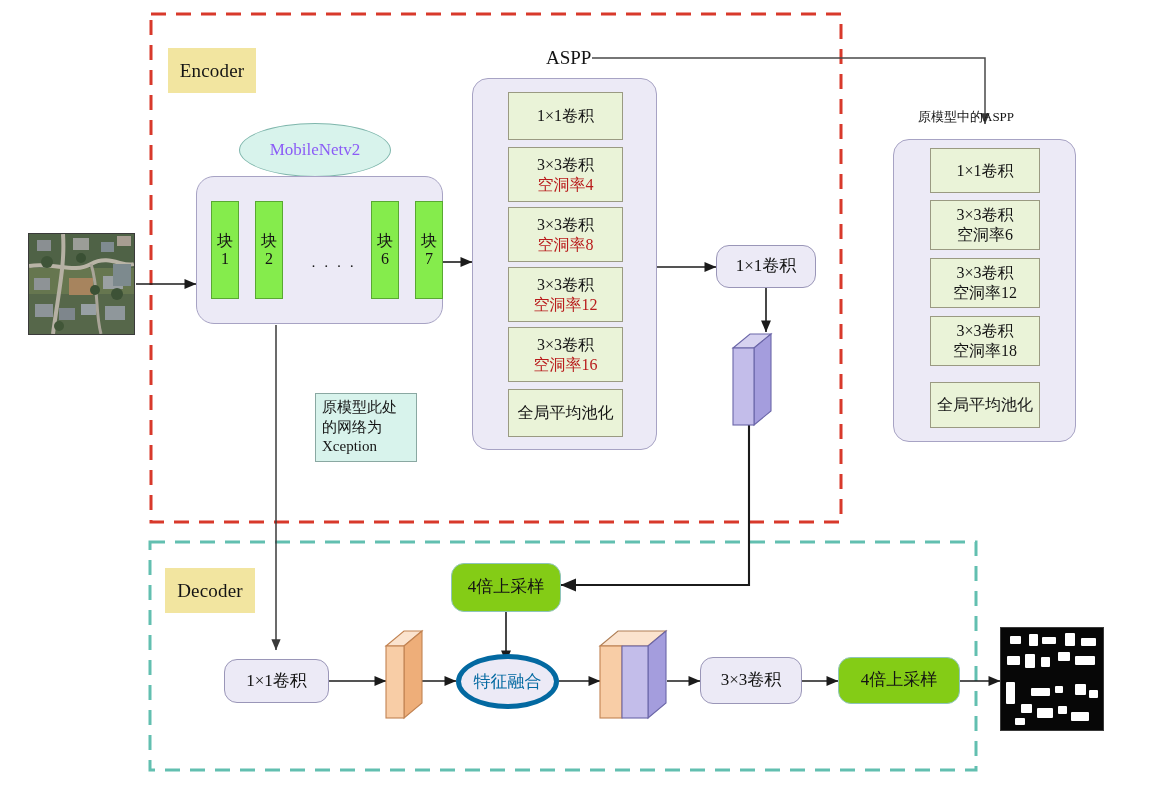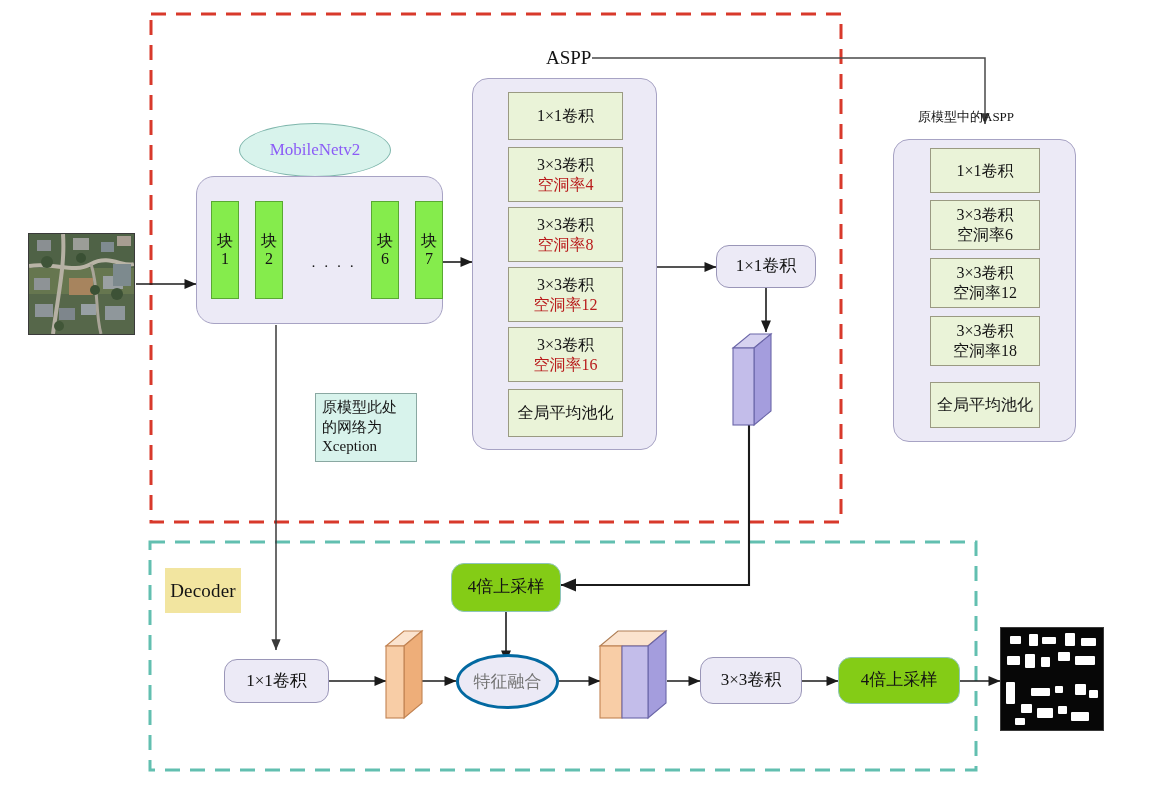--- a/index.html
+++ b/index.html
@@ -54,23 +54,23 @@
     font-size:16px;line-height:1.15;color:#141414;
   }
   .mobile-ell{
     position:absolute;box-sizing:border-box;
     background:#d8f3ec;border:1px solid #7fb6ac;border-radius:50%;
     display:flex;align-items:center;justify-content:center;
     font-size:17px;color:#8b5cf6;
   }
   .fuse-ell{
     position:absolute;box-sizing:border-box;
-    background:#eceaf6;border:3px solid #0369a1;border-radius:50%;
-    display:flex;align-items:center;justify-content:center;
-    font-size:17px;color:#737373;
+    background:#eceaf6;border:5px solid #0369a1;border-radius:50%;
+    display:flex;align-items:center;justify-content:center;
+    font-size:17px;color:#0369a1;
   }
   .note-box{
     position:absolute;box-sizing:border-box;
     background:#d8f3ec;border:1px solid #8aa8a2;
     display:flex;align-items:center;justify-content:center;
     font-size:15px;line-height:1.3;color:#141414;padding:12px 6px;
   }
   .plain-label{
     position:absolute;font-size:17px;color:#141414;white-space:nowrap;
   }
@@ -142,21 +142,22 @@
     </g>
 
     <g>
       <polygon points="600,646 618,631 666,631 648,646" fill="#fbe3ce" stroke="#b07f56" stroke-width="1.1"></polygon>
       <polygon points="648,646 666,631 666,703 648,718" fill="#a49ddd" stroke="#6b66a8" stroke-width="1.1"></polygon>
       <rect x="600" y="646" width="22" height="72" fill="#f8cda6" stroke="#c28352" stroke-width="1.1"></rect>
       <rect x="622" y="646" width="26" height="72" fill="#c3bdea" stroke="#6b66a8" stroke-width="1.1"></rect>
     </g>
   </svg>
 
-  <div class="region-label" style="left:165px;top:568px;width:76px;height:45px;">Decoder</div>
+  <div class="region-label" style="left:168px;top:48px;width:88px;height:45px;">Encoder</div>
+  <div class="region-label" style="left:165px;top:568px;width:90px;height:45px;">Decoder</div>
 
   <div class="tile" style="left:28px;top:233px;width:107px;height:102px;">
     <svg width="105" height="100" viewBox="0 0 105 100" style="display:block">
       <rect width="105" height="100" fill="#5d6e4e"></rect>
       <rect y="0" width="105" height="34" fill="#4f6246"></rect>
       <rect y="34" width="105" height="26" fill="#66764f"></rect>
       <rect y="60" width="105" height="40" fill="#56674a"></rect>
       <path d="M0,32 C25,28 45,40 62,30 C80,20 95,34 105,30" stroke="#b9b4a6" stroke-width="4" fill="none"></path>
       <path d="M34,0 C36,30 30,55 24,100" stroke="#b5b0a3" stroke-width="4" fill="none"></path>
       <path d="M62,30 C70,55 66,78 72,100" stroke="#a9a498" stroke-width="3" fill="none"></path>

